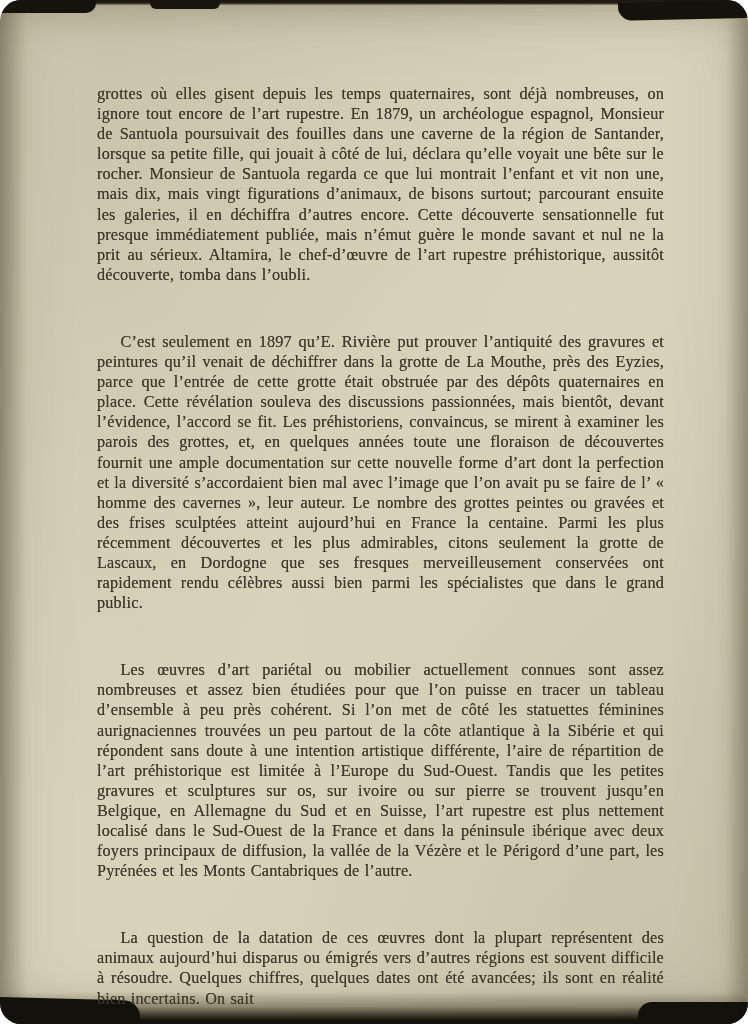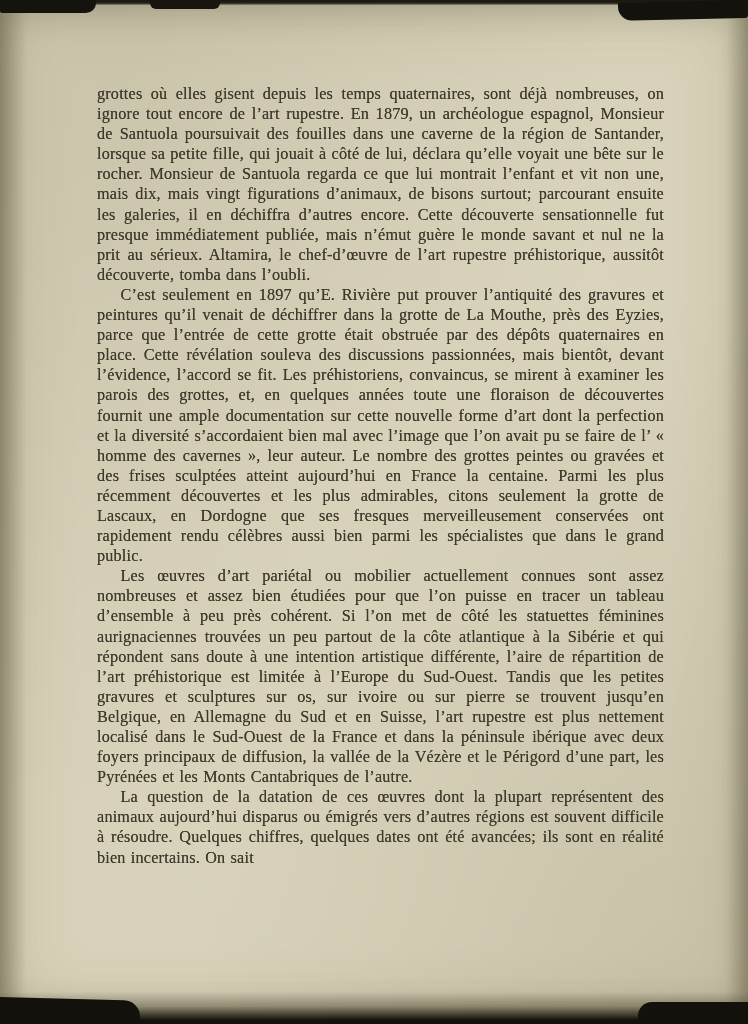--- a/index.html
+++ b/index.html
@@ -1,15 +1,15 @@
 <!DOCTYPE html>
 <html lang="fr"><head>
 <meta charset="utf-8">
 <style>
-  * { margin: 0; padding: 0; box-sizing: border-box; }
+  * { margin: 0; padding: 0; box-sizing: border-box; border-radius: 21px; }
 
   html, body {
     width: 748px;
     height: 1024px;
     overflow: hidden;
   }
 
   body {
     font-family: "Liberation Serif", "DejaVu Serif", serif;
   }
@@ -113,20 +113,21 @@
     hyphens: auto;
     text-shadow: 0 0 0.45px rgba(61, 57, 44, 0.75);
   }
 
   .text-column p {
     margin: 0;
   }
 
   .text-column p.indent {
     text-indent: 1.45em;
+    margin-top: 47px;
   }
 </style>
 </head>
 <body>
 
 <div class="book-page">
 
   <div class="scan-left-shade"></div>
   <div class="scan-right-shade"></div>
   <div class="scan-top"></div>

